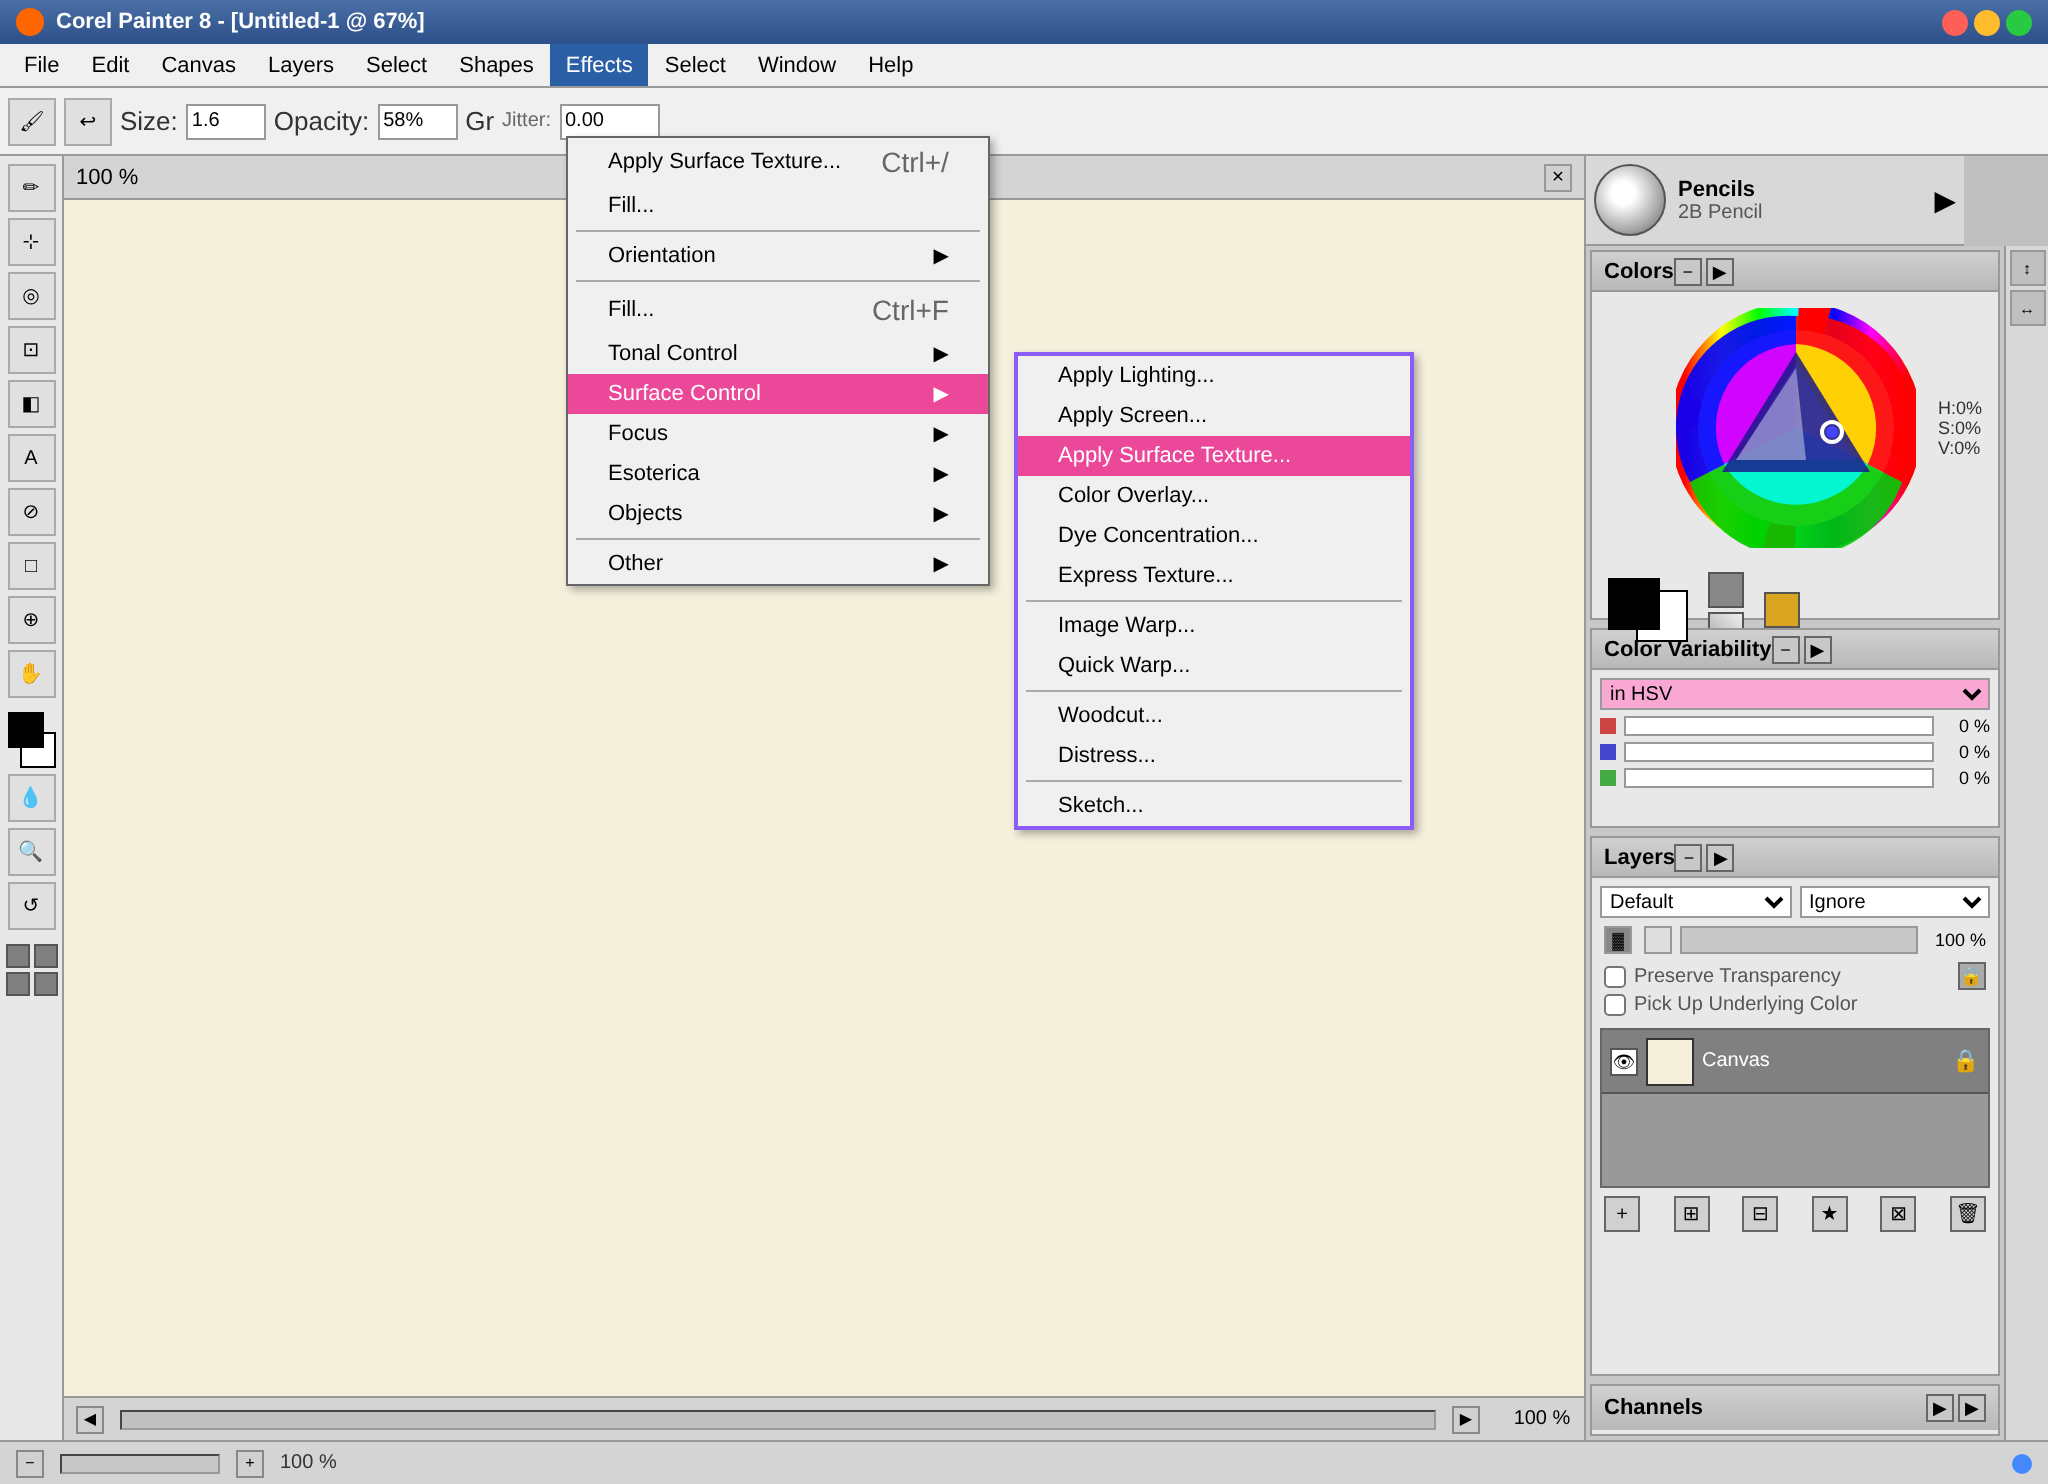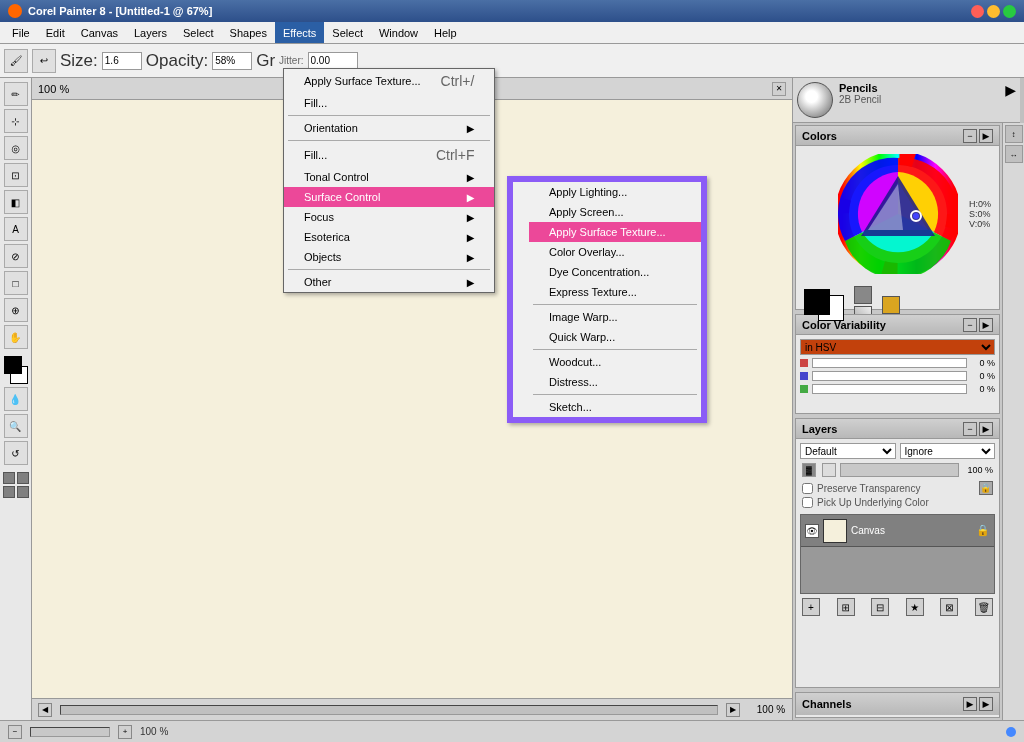--- a/index.html
+++ b/index.html
@@ -47,21 +47,21 @@
     
     .toolbar {
       background: #f0f0f0;
       border-bottom: 1px solid #999;
       display: flex;
       align-items: center;
       height: 34px;
       padding: 0 4px;
       gap: 4px;
     }
-    .toolbar-label { font-size: 17px; color: #333; }
+    .toolbar-label { font-size: 13px; color: #333; }
     .toolbar-input {
       width: 40px;
       height: 18px;
       border: 1px solid #999;
       font-size: 10px;
       padding: 0 2px;
     }
 
     
     .left-toolbar {
@@ -138,21 +138,21 @@
       border: 1px solid #999;
       margin: 2px;
       background: #e8e8e8;
     }
     .panel-header {
       background: linear-gradient(to bottom, #d0d0d0, #b8b8b8);
       border-bottom: 1px solid #999;
       padding: 2px 6px;
       display: flex;
       align-items: center;
-      justify-content: space-between;
+      justify-content: flex-start;
       height: 20px;
       cursor: pointer;
     }
     .panel-title { font-size: 11px; font-weight: bold; color: #000; }
     .panel-controls { display: flex; gap: 2px; }
     .panel-btn { width: 14px; height: 14px; border: 1px solid #666; background: #c8c8c8; font-size: 9px; cursor: pointer; display: flex; align-items: center; justify-content: center; }
 
     
     .colors-panel { height: 185px; }
     .color-wheel-container {
@@ -203,21 +203,21 @@
       background: linear-gradient(to right, #d44, #d44);
       width: 0%;
     }
     .var-value { width: 24px; font-size: 9px; text-align: right; }
     .var-select {
       width: 100%;
       height: 16px;
       border: 1px solid #999;
       font-size: 10px;
       margin-bottom: 3px;
-      background: #c2410c;
+      background: #f9a8d4;
     }
     .layers-content { padding: 2px; }
     .layers-controls {
       display: flex;
       gap: 4px;
       padding: 2px;
       align-items: center;
     }
     .layers-select {
       height: 16px;
@@ -322,25 +322,24 @@
     .dropdown-item .shortcut { color: #666; margin-left: 20px; font-size: 14px; }
     .dropdown-item .arrow { font-size: 10px; }
     .dropdown-separator { height: 1px; background: #aaa; margin: 2px 4px; }
 
     
     .sub-dropdown {
       position: absolute;
       left: 100%;
       top: 0;
       background: #f0f0f0;
-      border: 6px solid #8b5cf6;
+      border: 2px solid #8b5cf6;
       box-shadow: 2px 2px 4px rgba(0,0,0,0.3);
       z-index: 101;
       min-width: 200px;
-      padding-left: 16px;
     }
 
     
     .status-bar {
       background: #d4d4d4;
       border-top: 1px solid #999;
       height: 22px;
       display: flex;
       align-items: center;
       padding: 0 8px;
@@ -443,21 +442,21 @@
     <div class="canvas-footer">
       <button class="scroll-btn">◀</button>
       <div style="flex:1;height:10px;background:#c0c0c0;border:1px inset #999;"></div>
       <button class="scroll-btn">▶</button>
       <span style="font-size:10px;margin-left:8px;width:30px;text-align:center;">100 %</span>
     </div>
   </div>
 
   <div style="display:flex; flex-direction:column;">
 
-    <div style="display:flex; align-items:flex-start; background:#d8d8d8; border-left:1px solid #999; border-bottom:1px solid #999; padding:4px; gap:6px; width:228px;">
+    <div style="display:flex; align-items:center; background:#d8d8d8; border-left:1px solid #999; border-bottom:1px solid #999; padding:4px; gap:6px; width:190px;">
       <div style="width:36px;height:36px;border-radius:50%;border:1px solid #555;background:radial-gradient(circle at 40% 40%, #fff 20%, #888 80%);flex-shrink:0;"></div>
       <div>
         <div style="font-size:11px;font-weight:bold;">Pencils</div>
         <div style="font-size:10px;color:#555;">2B Pencil</div>
       </div>
       <div style="margin-left:auto;font-size:14px;cursor:pointer;">▶</div>
     </div>
 
     <div style="display:flex; flex:1;">
 

